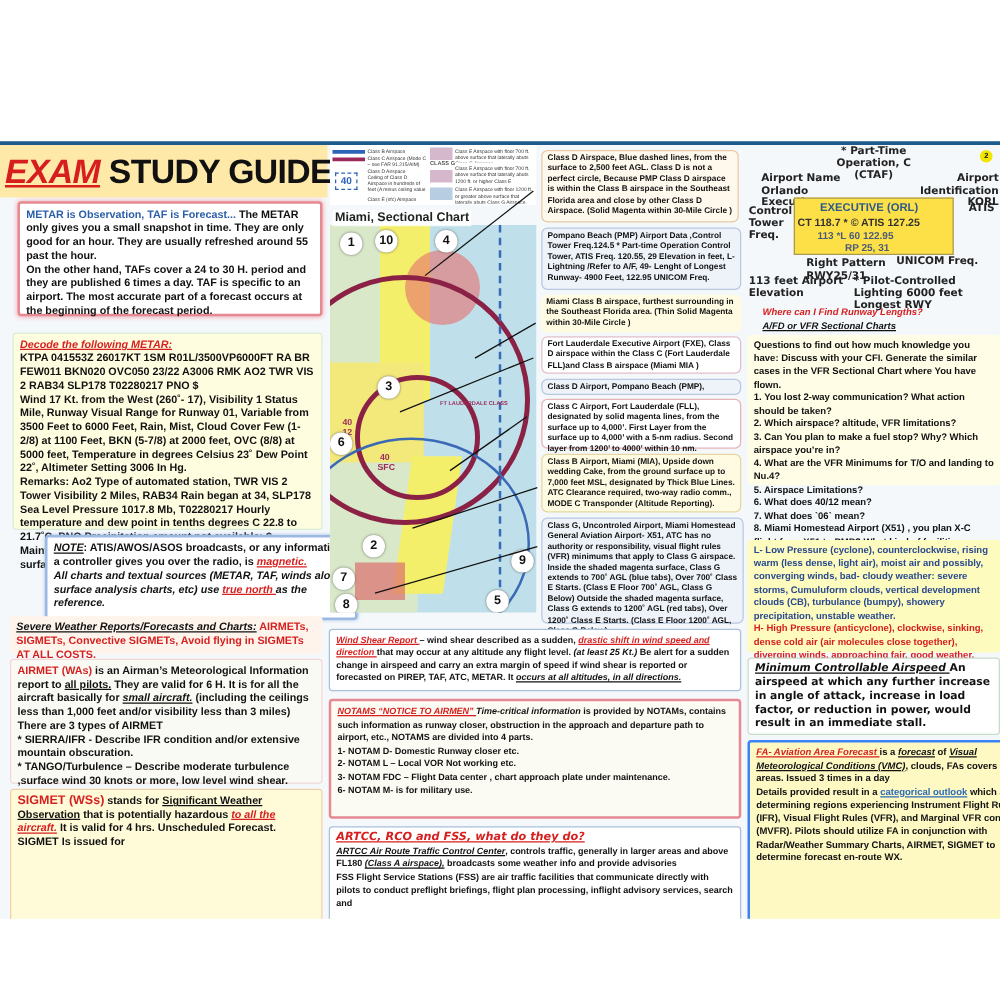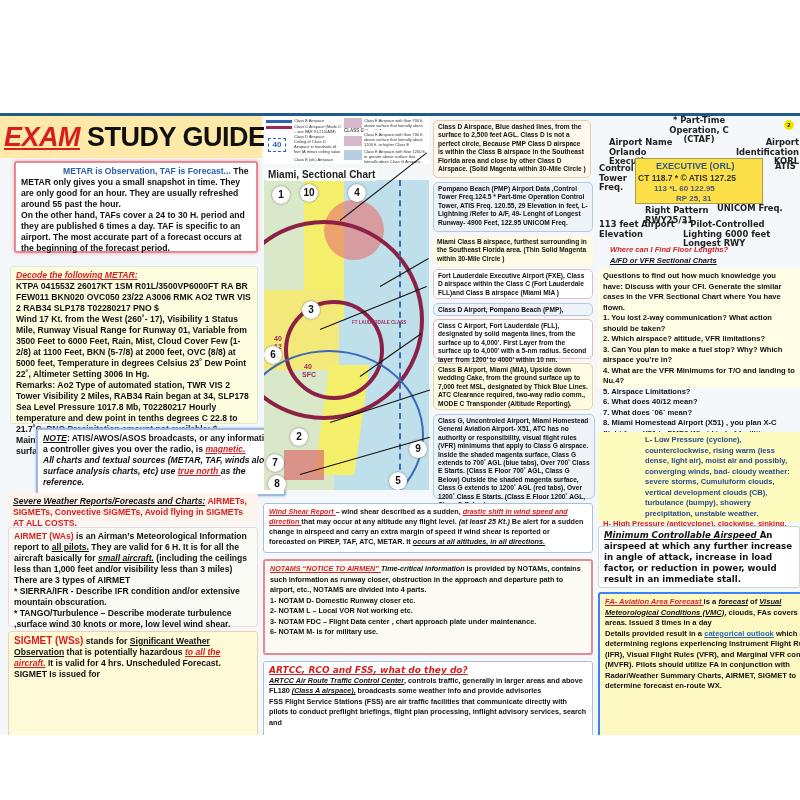--- a/index.html
+++ b/index.html
@@ -4,21 +4,21 @@
 <style>
   * { box-sizing: border-box; margin: 0; padding: 0; }
   html, body { width: 800px; height: 800px; background: #ffffff; overflow: hidden; }
   body { font-family: "Liberation Sans", sans-serif; color: #111; position: relative; }
   .page { position: absolute; left: 0; top: 113px; width: 800px; height: 622px; background: #f4f8fb; border-top: 3px solid #1f5a8a; overflow: hidden; }
   .title-bar { position: absolute; left: 0; top: 0; width: 262px; height: 42px; background: #ffe9a8; }
   .title { position: absolute; left: 4px; top: 6px; font-size: 27px; font-weight: bold; white-space: nowrap; letter-spacing: -0.5px; }
   .title .exam { color: #d71e1e; font-style: italic; text-decoration: underline; }
   .box { position: absolute; font-size: 8.6px; line-height: 11px; font-weight: bold; padding: 3px 5px; border-radius: 3px; }
   .red { color: #d61f1f; }
-  .blue { color: #2a5ea8; margin-left: 42px; }
+  .blue { color: #2a5ea8; }
   .u { text-decoration: underline; }
   .i { font-style: italic; }
   .b-metar { left: 14px; top: 45px; width: 244px; height: 92px; background: #fff; border: 2px solid #e58a93; box-shadow: 0 0 4px #f2a6ad; }
   .b-decode { left: 10px; top: 150px; width: 248px; height: 158px; background: #fffde0; border: 1px solid #d9ecd6; }
   .b-note { left: 8px; top: 312px; width: 250px; height: 68px; background: #fff; border: 2px solid #9bb9e3; box-shadow: 0 0 3px #9bb9e3; margin-left: 28px; }
   .b-severe { left: 8px; top: 377px; width: 250px; height: 30px; background: #fff4ec; }
   .b-airmet { left: 8px; top: 411px; width: 250px; height: 100px; background: #fafaf5; border: 1px solid #f1d7d7; }
   .b-sigmet { left: 8px; top: 515px; width: 250px; height: 107px; background: #fffbd9; border: 1px solid #f0d2a8; }
   .legend { position: absolute; left: 264px; top: 0; width: 165px; height: 48px; background: #fff; }
   .leg-row { position: absolute; font-size: 4px; line-height: 5px; color: #333; }
@@ -192,21 +192,21 @@
       <div class="inset-text" style="left:18px;top:25px;font-size:8px;color:#4a5a7a">113 *L 60 122.95</div>
       <div class="inset-text" style="left:40px;top:35px;font-size:8px;color:#4a5a7a">RP 25, 31</div>
     </div>
     <div class="lbl" style="left:48px;top:90px;width:70px">Right Pattern RWY25/31</div>
     <div class="lbl" style="left:120px;top:88px">UNICOM Freq.</div>
     <div class="lbl" style="left:2px;top:104px;width:80px">113 feet Airport Elevation</div>
     <div class="lbl" style="left:86px;top:104px;width:116px">* Pilot-Controlled Lighting 6000 feet Longest RWY</div>
   </div>
 
   <div class="runway-q">
-    <div class="red">Where can I Find Floor Lengths?</div>
+    <div class="red">Where can I Find Runway Lengths?</div>
     <div class="u">A/FD or VFR Sectional Charts</div>
   </div>
 
   <div class="box b-questions">
     <div>Questions to find out how much knowledge you have: Discuss with your CFI. Generate the similar cases in the VFR Sectional Chart where You have flown.</div>
     <div>1. You lost 2-way communication? What action should be taken?</div>
     <div>2. Which airspace? altitude, VFR limitations?</div>
     <div>3. Can You plan to make a fuel stop? Why? Which airspace you’re in?</div>
     <div>4. What are the VFR Minimums for T/O and landing to Nu.4?</div>
     <div>5. Airspace Limitations?</div>

